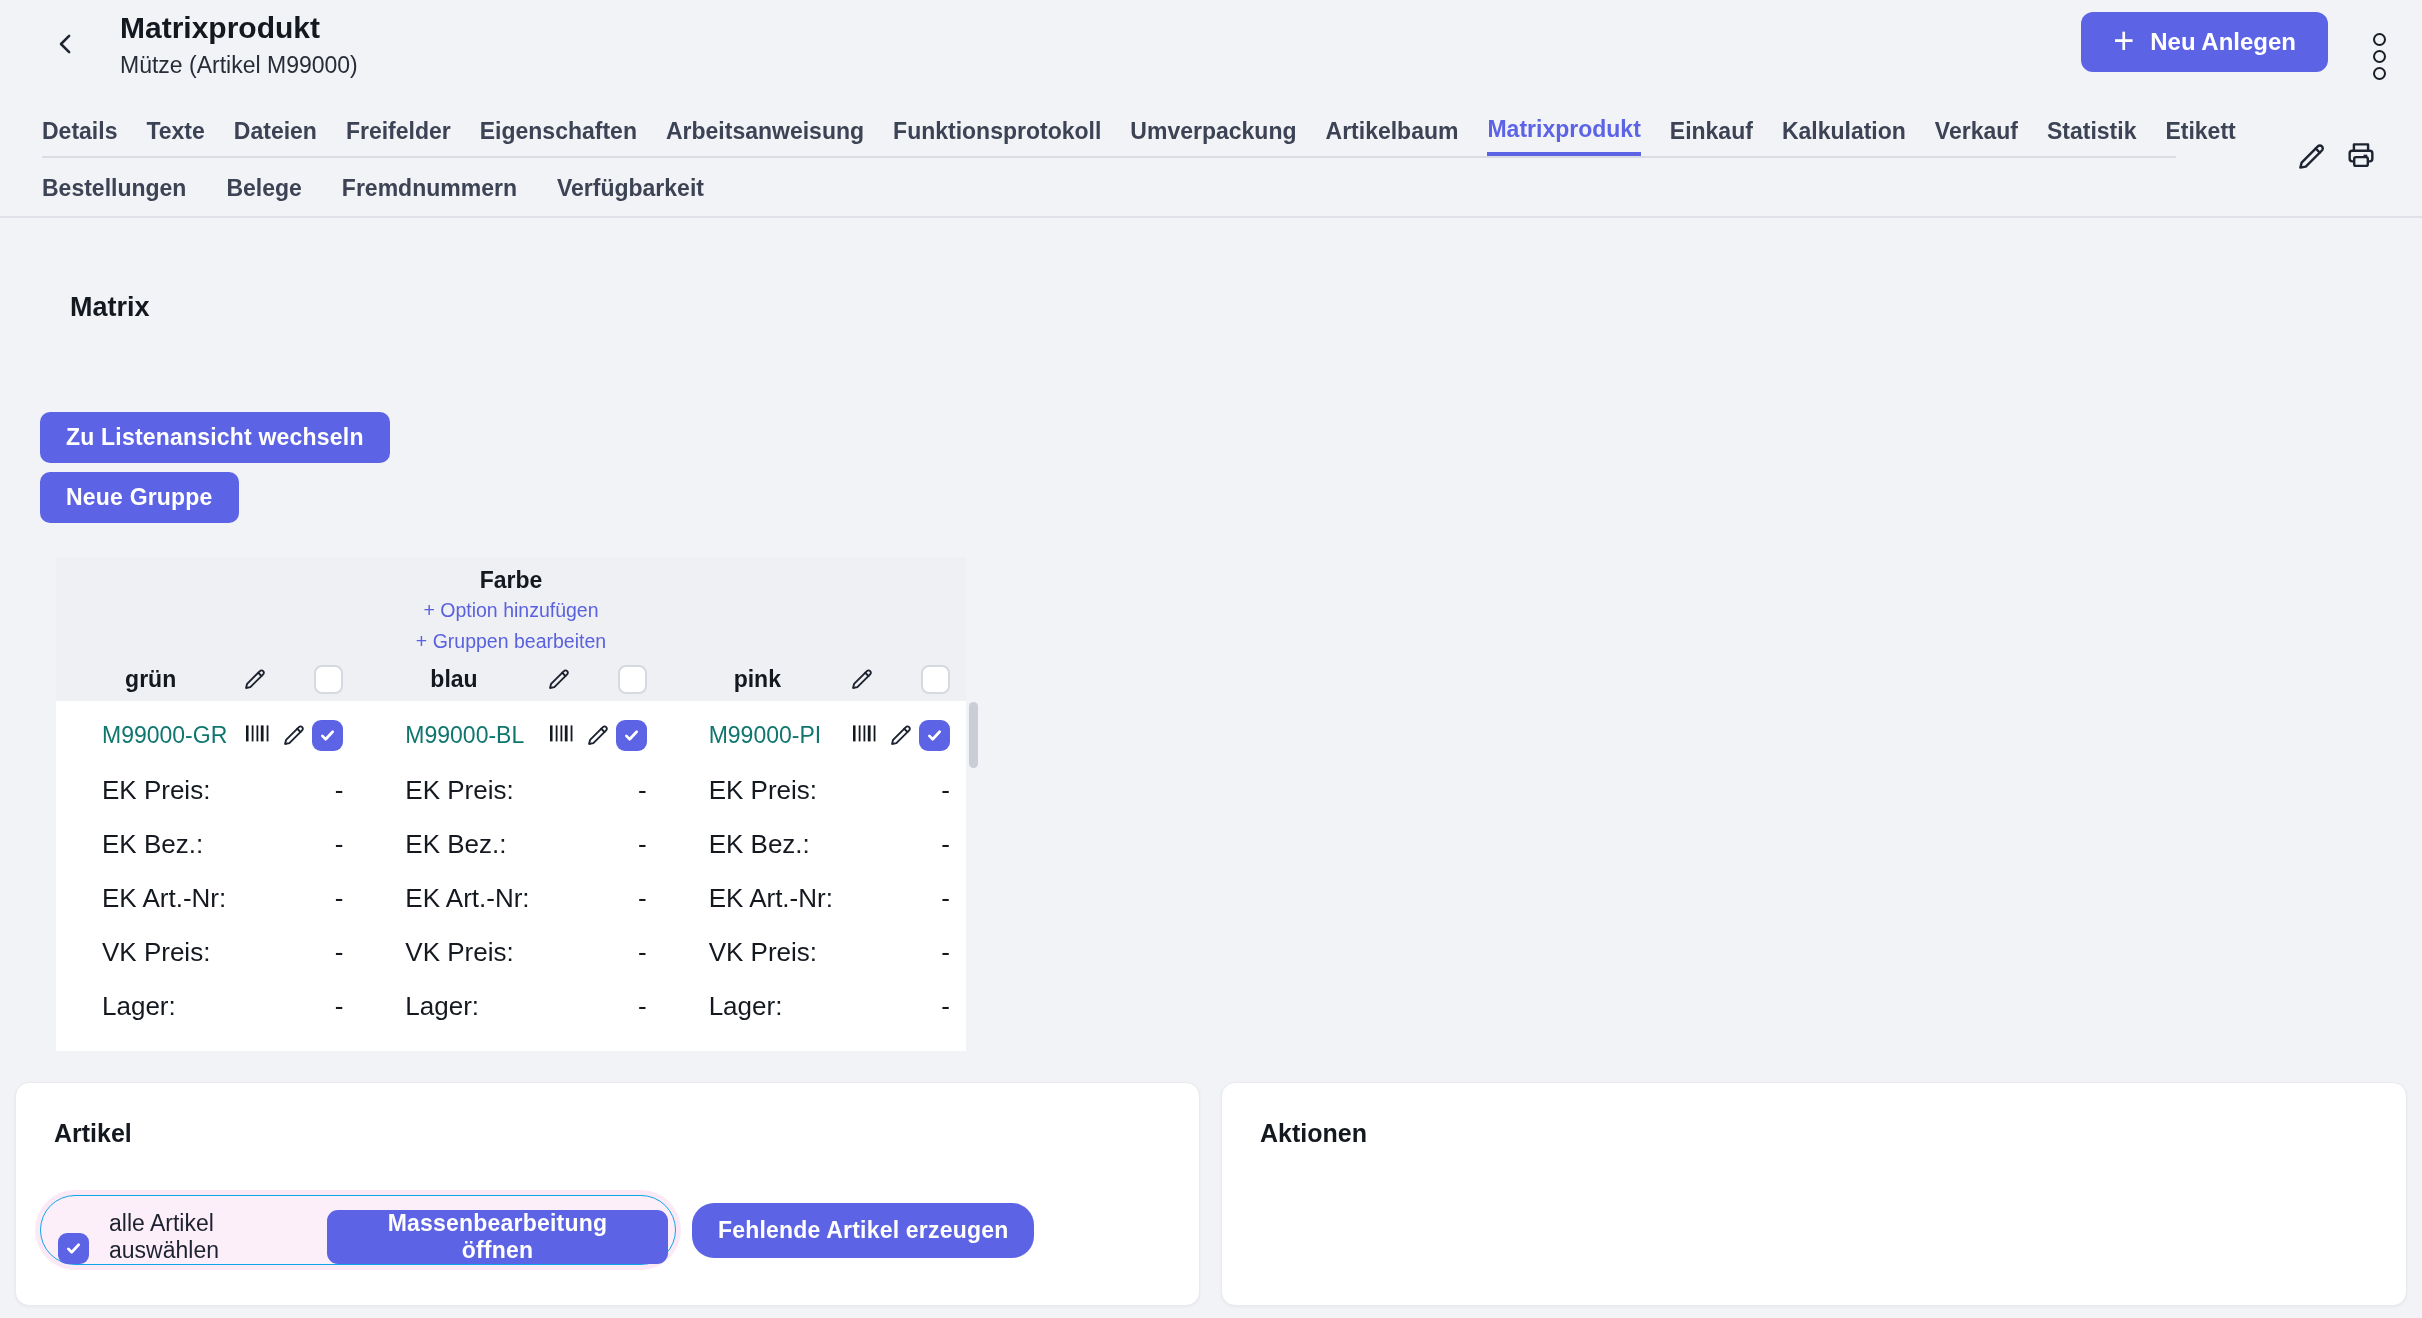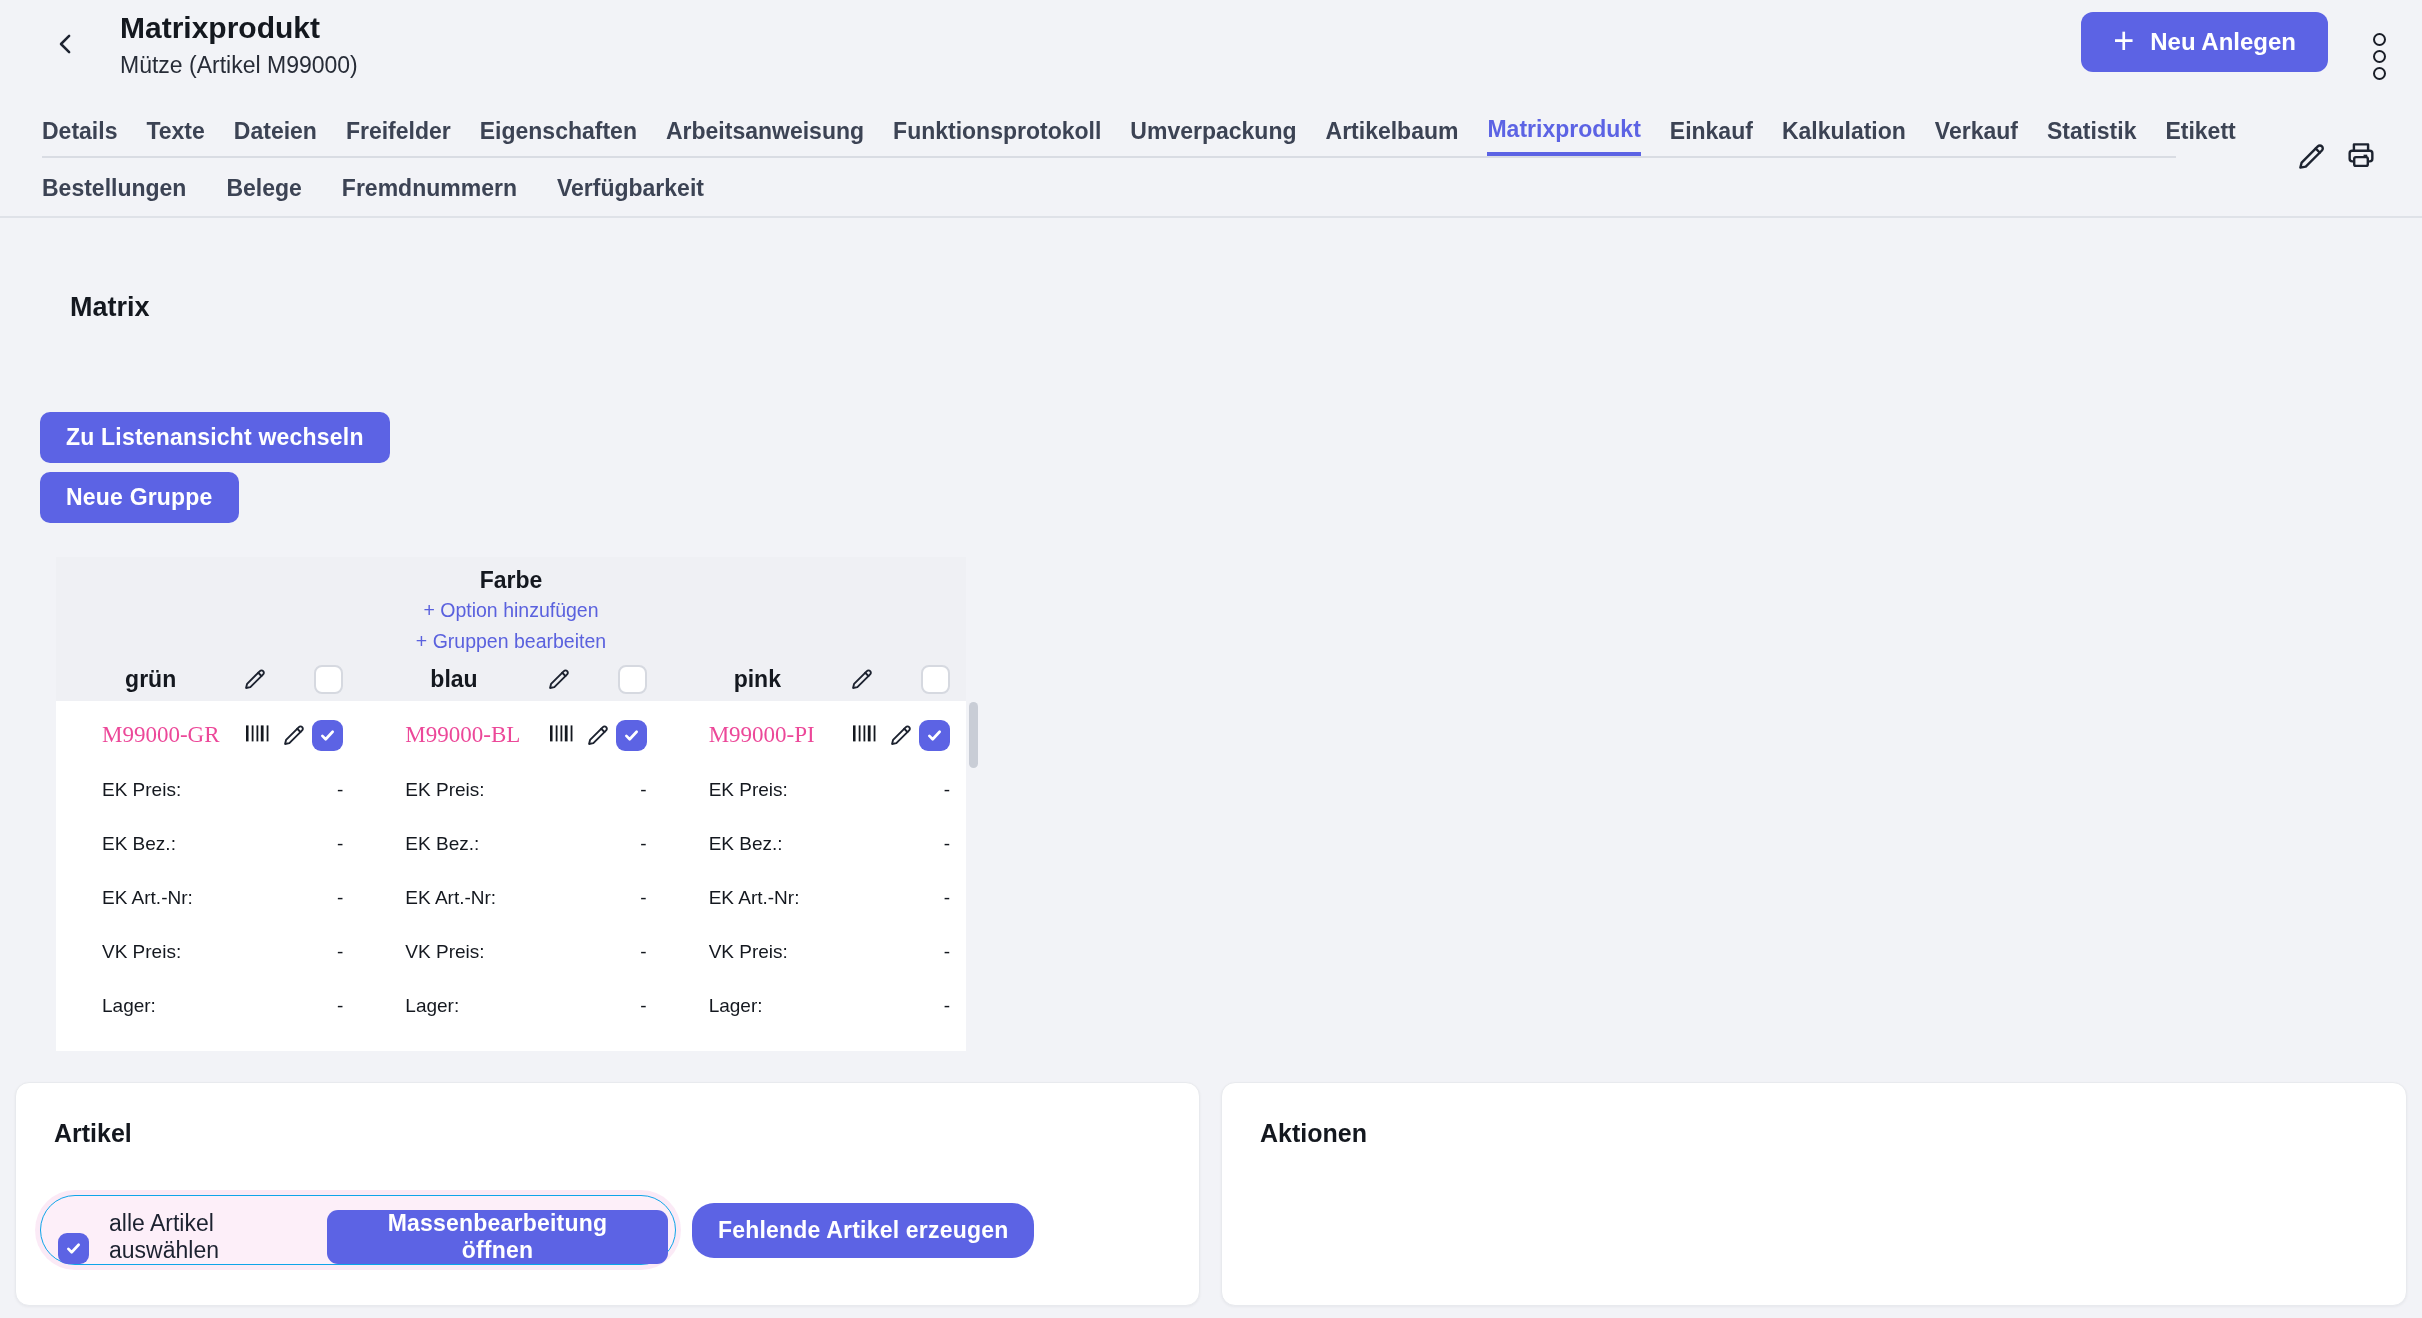--- a/index.html
+++ b/index.html
@@ -60,25 +60,25 @@
   .icon-sm{width:27px;height:27px;color:#1d2330;flex:0 0 auto;}
   .icon-sm svg{width:100%;height:100%;}
   .cb{width:29px;height:29px;border-radius:8px;box-sizing:border-box;flex:0 0 auto;}
   .cb.unchecked{background:#fff;border:2px solid #d6d9e0;}
   .cb.checked{width:31px;height:31px;border-radius:9px;background:#5c63e4;display:flex;align-items:center;justify-content:center;}
   .cb.checked svg{width:19px;height:19px;}
   .hdr-col .cb{margin-left:4px;}
 
   .mt-body{background:#ffffff;padding:6px 0 18px;}
   .article-row{display:flex;align-items:center;height:56px;}
-  .article-link{font-size:23px;color:#ec4899;text-decoration:none;font-family:Liberation Serif, serif;}
+  .article-link{font-size:23px;color:#0f766e;text-decoration:none;}
   .article-icons{margin-left:auto;display:flex;align-items:center;gap:5px;}
   .icon-barcode{width:32px;height:26px;color:#14181f;}
   .icon-barcode svg{width:100%;height:100%;}
-  .kv{display:flex;align-items:center;height:54px;font-size:19px;color:#14181f;}
+  .kv{display:flex;align-items:center;height:54px;font-size:26px;color:#14181f;}
   .kv-value{margin-left:auto;}
   .mt-scrollthumb{position:absolute;left:913px;top:145px;width:9px;height:66px;border-radius:5px;background:#c9cdd6;}
 
   
   .card{position:absolute;top:1082px;height:224px;background:#fff;border:1px solid #e8eaee;border-radius:14px;box-sizing:border-box;box-shadow:0 1px 3px rgba(16,24,40,.05);}
   .card-articles{left:15px;width:1185px;}
   .card-actions{left:1221px;width:1186px;}
   .card h3{margin:0;position:absolute;left:38px;top:36px;font-size:25px;font-weight:700;color:#14181f;}
   .highlight-pill{
     position:absolute;left:24px;top:112px;width:636px;height:70px;border-radius:35px;box-sizing:border-box;

